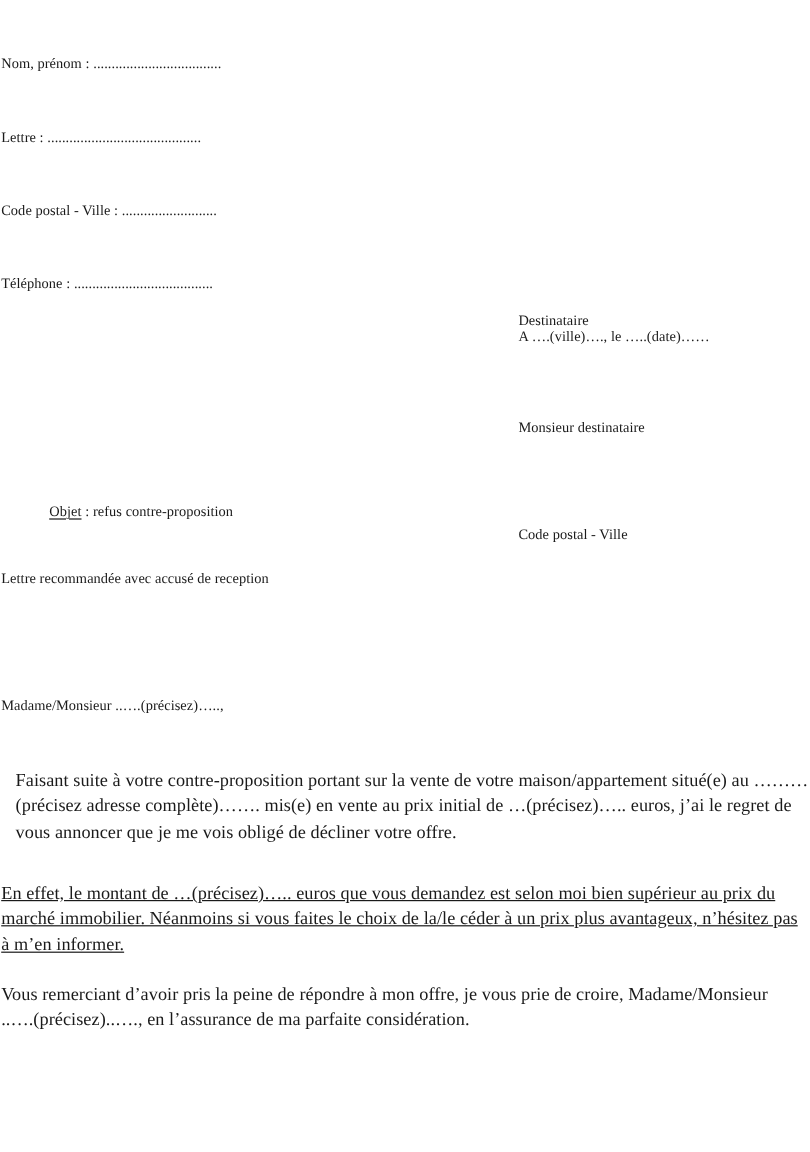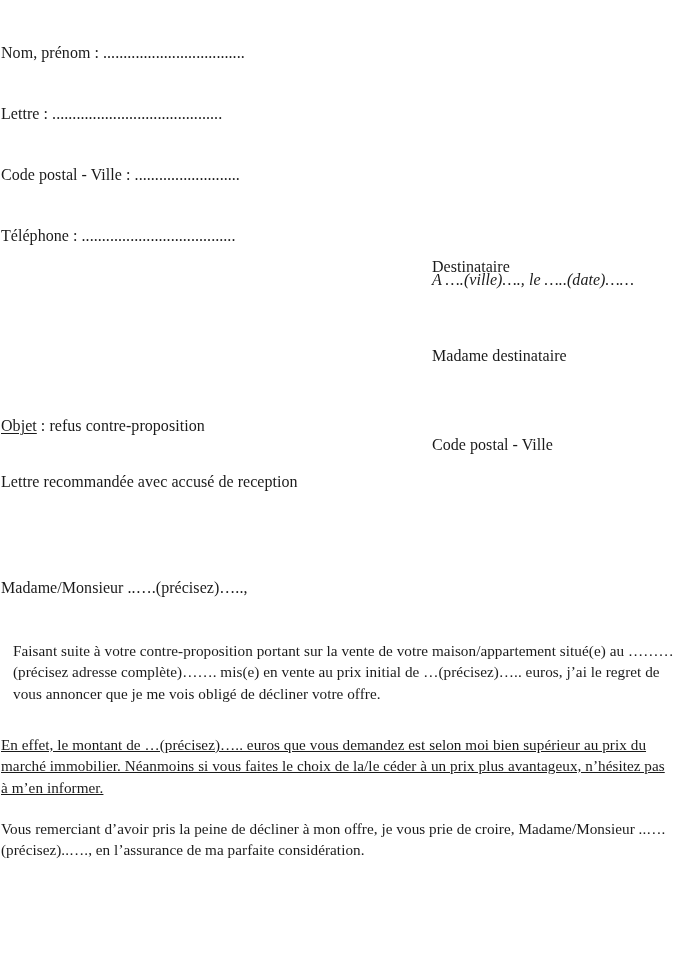--- a/index.html
+++ b/index.html
@@ -21,21 +21,21 @@
   .page {
     position: relative;
     width: 675px;
     height: 960px;
     background: #ffffff;
   }
 
   
   .blk {
     position: absolute;
-    font-size: 16px;
+    font-size: 12px;
     line-height: 20.4px;
     white-space: pre-wrap;
     letter-spacing: 0.05px;
   }
 
   
   #sender-block {
     left: 1px;
     top: 2px;
     width: 420px;
@@ -56,34 +56,34 @@
     height: 20.4px;
     margin-top: 28px;
   }
 
   
   #place-date-line {
     left: 432px;
     top: 270px;
     width: 243px;
     white-space: nowrap;
-    font-style: italic;
   }
 
   
   #subject-line {
     left: 1px;
     top: 416px;
     width: 500px;
     white-space: nowrap;
   }
   #subject-label {
     text-decoration: underline;
     text-underline-offset: 1.5px;
     text-decoration-thickness: 1px;
+    padding-left: 40px;
   }
 
   
   #registered-mail-line {
     left: 1px;
     top: 472px;
     width: 500px;
     white-space: nowrap;
   }
 
@@ -124,32 +124,32 @@
 
   <div class="blk" id="sender-block">
     <span class="line">Nom, prénom : ...................................</span>
     <span class="line">Lettre : ..........................................</span>
     <span class="line">Code postal - Ville : ..........................</span>
     <span class="line">Téléphone : ......................................</span>
   </div>
 
   <div class="blk" id="recipient-block">
     <span class="line">Destinataire</span>
-    <span class="line">Madame destinataire</span>
+    <span class="line">Monsieur destinataire</span>
     <span class="line">Code postal - Ville</span>
   </div>
 
   <div class="blk" id="place-date-line">A ….(ville)…., le …..(date)……</div>
 
   <div class="blk" id="subject-line">
     <span id="subject-label">Objet</span><span> : </span><span>refus contre-proposition</span>
   </div>
 
   <div class="blk" id="registered-mail-line">Lettre recommandée avec accusé de reception</div>
 
   <div class="blk" id="salutation-line">Madame/Monsieur ..….(précisez)….., </div>
 
   <p class="body-paragraph" id="body-paragraph-1" style="margin:12px;">Faisant suite à votre contre-proposition portant sur la vente de votre maison/appartement situé(e) au ………(précisez adresse complète)……. mis(e) en vente au prix initial de …(précisez)….. euros, j’ai le regret de vous annoncer que je me vois obligé de décliner votre offre.</p>
   <p class="body-paragraph" id="body-paragraph-2" style="margin:0;">En effet, le montant de …(précisez)….. euros que vous demandez est selon moi bien supérieur au prix du marché immobilier. Néanmoins si vous faites le choix de la/le céder à un prix plus avantageux, n’hésitez pas à m’en informer.</p>
-  <p class="body-paragraph" id="body-paragraph-3" style="margin:0;">Vous remerciant d’avoir pris la peine de décliner à mon offre, je vous prie de croire, Madame/Monsieur ..….(précisez)..…., en l’assurance de ma parfaite considération.</p>
+  <p class="body-paragraph" id="body-paragraph-3" style="margin:0;">Vous remerciant d’avoir pris la peine de répondre à mon offre, je vous prie de croire, Madame/Monsieur ..….(précisez)..…., en l’assurance de ma parfaite considération.</p>
 
 
 </div>
 
 </body></html>

